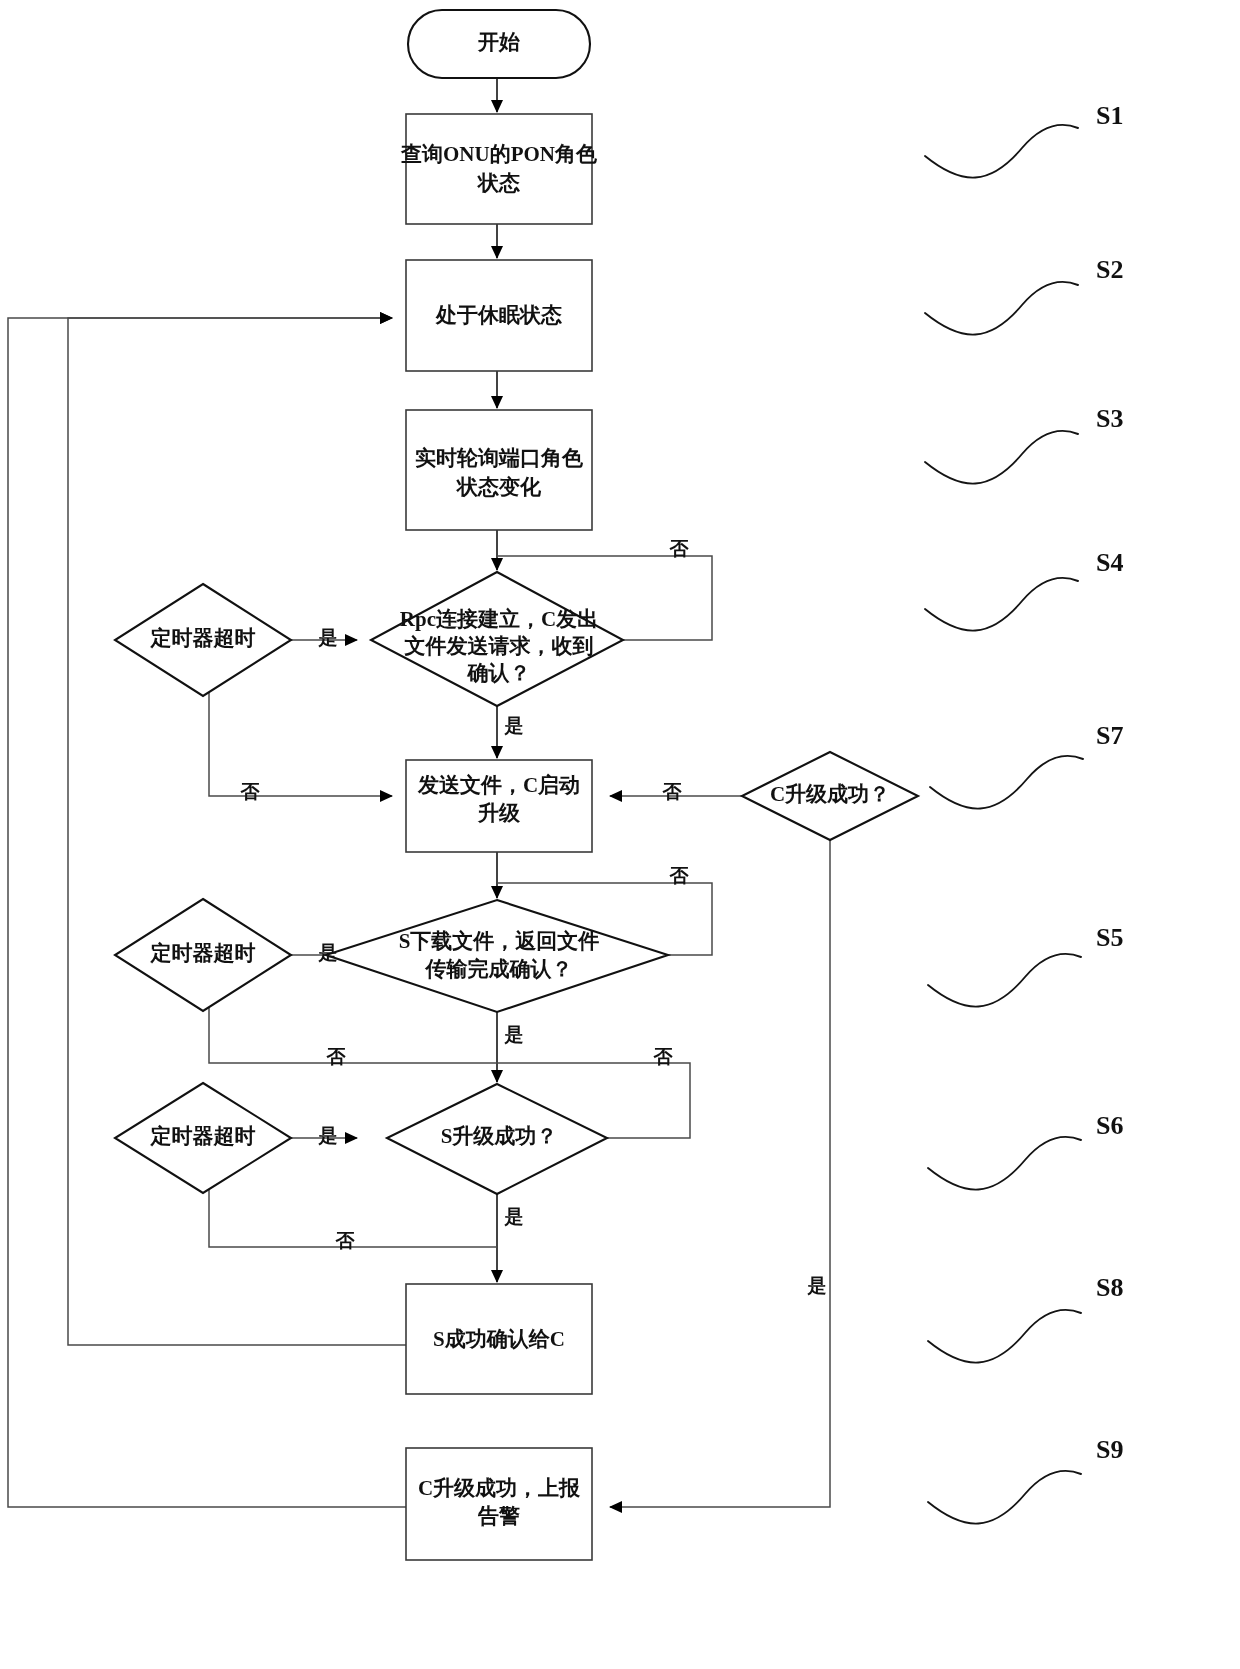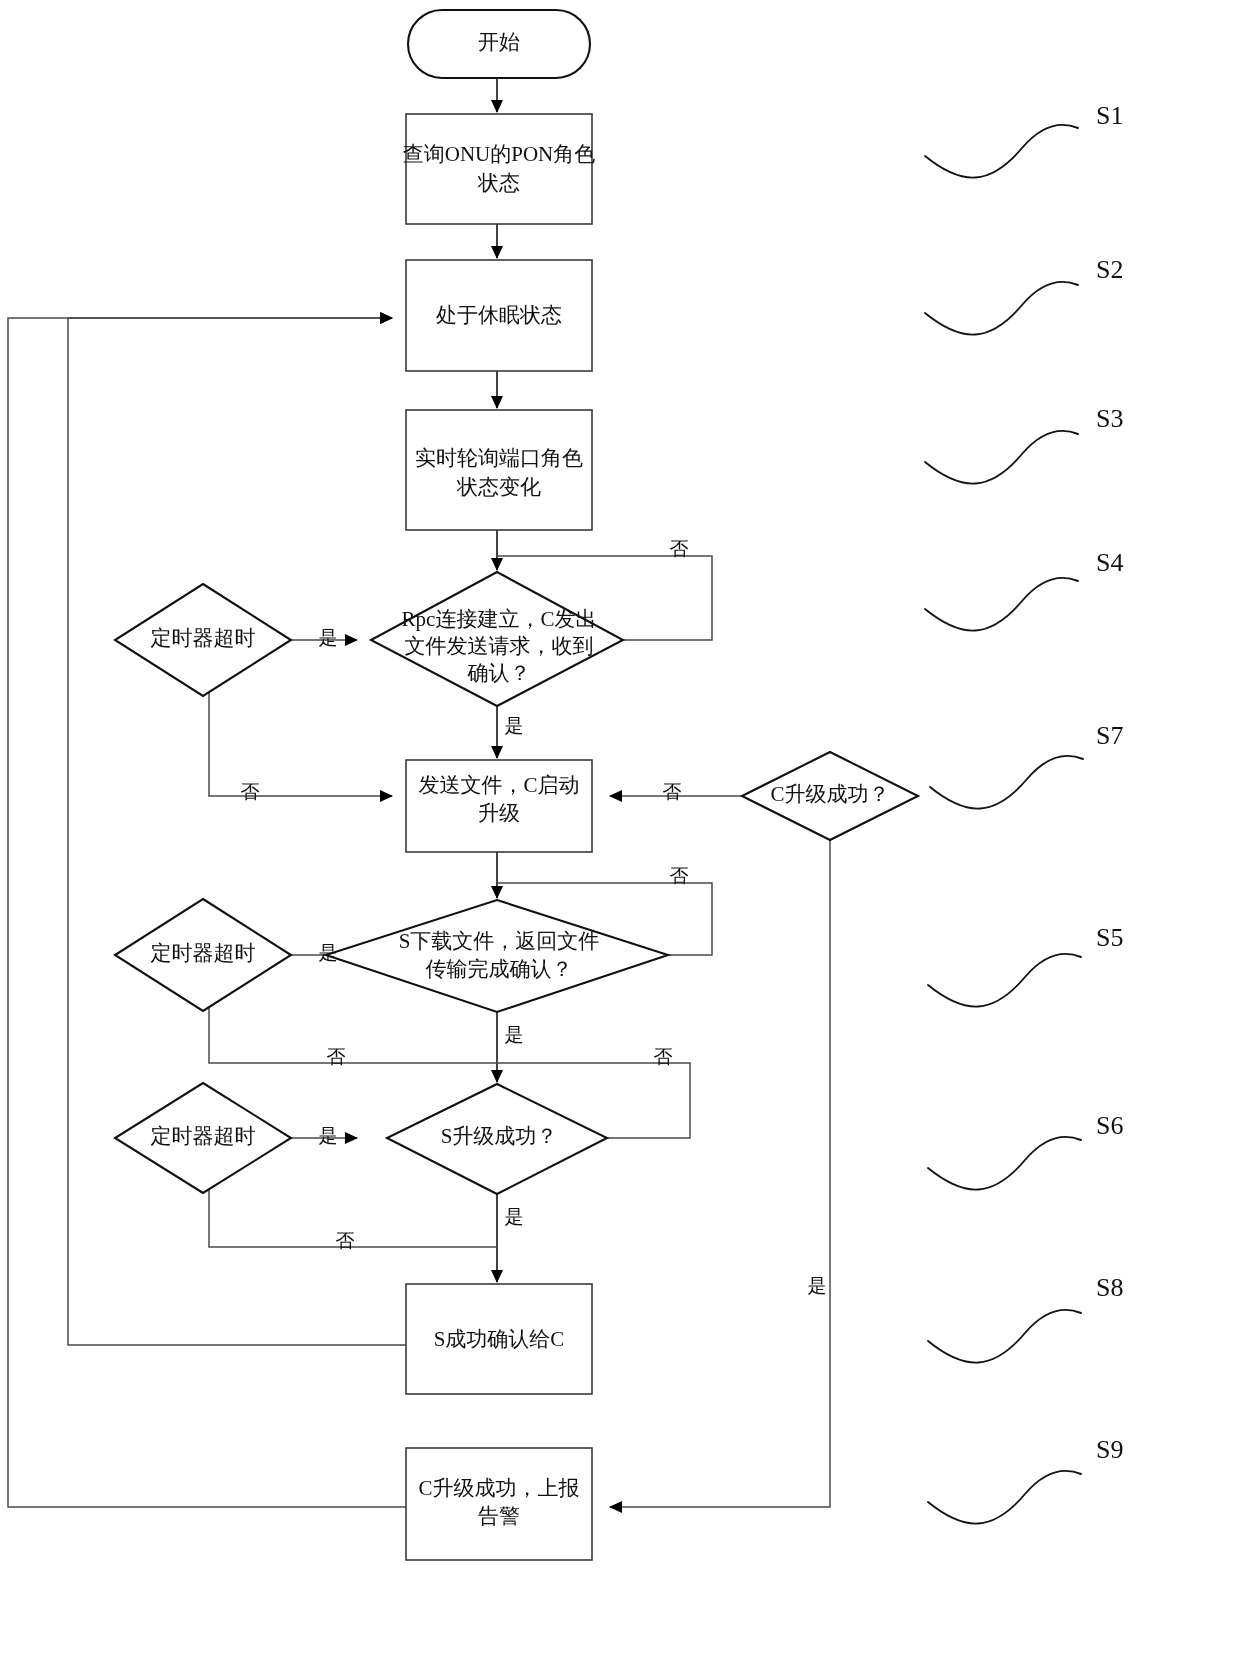--- a/index.html
+++ b/index.html
@@ -9,20 +9,21 @@
   }
   body {
     font-family: "Liberation Serif", "DejaVu Serif", serif;
   }
   #diagram-root {
     position: relative;
     width: 1184px;
     height: 1669px;
     background: #ffffff;
     overflow: hidden;
+    font-weight: bold;
   }
   svg#flow {
     display: block;
     width: 1240px;
     height: 1669px;
   }
   .shape-stroke {
     fill: #ffffff;
     stroke: #3a3a3a;
     stroke-width: 1.6;

